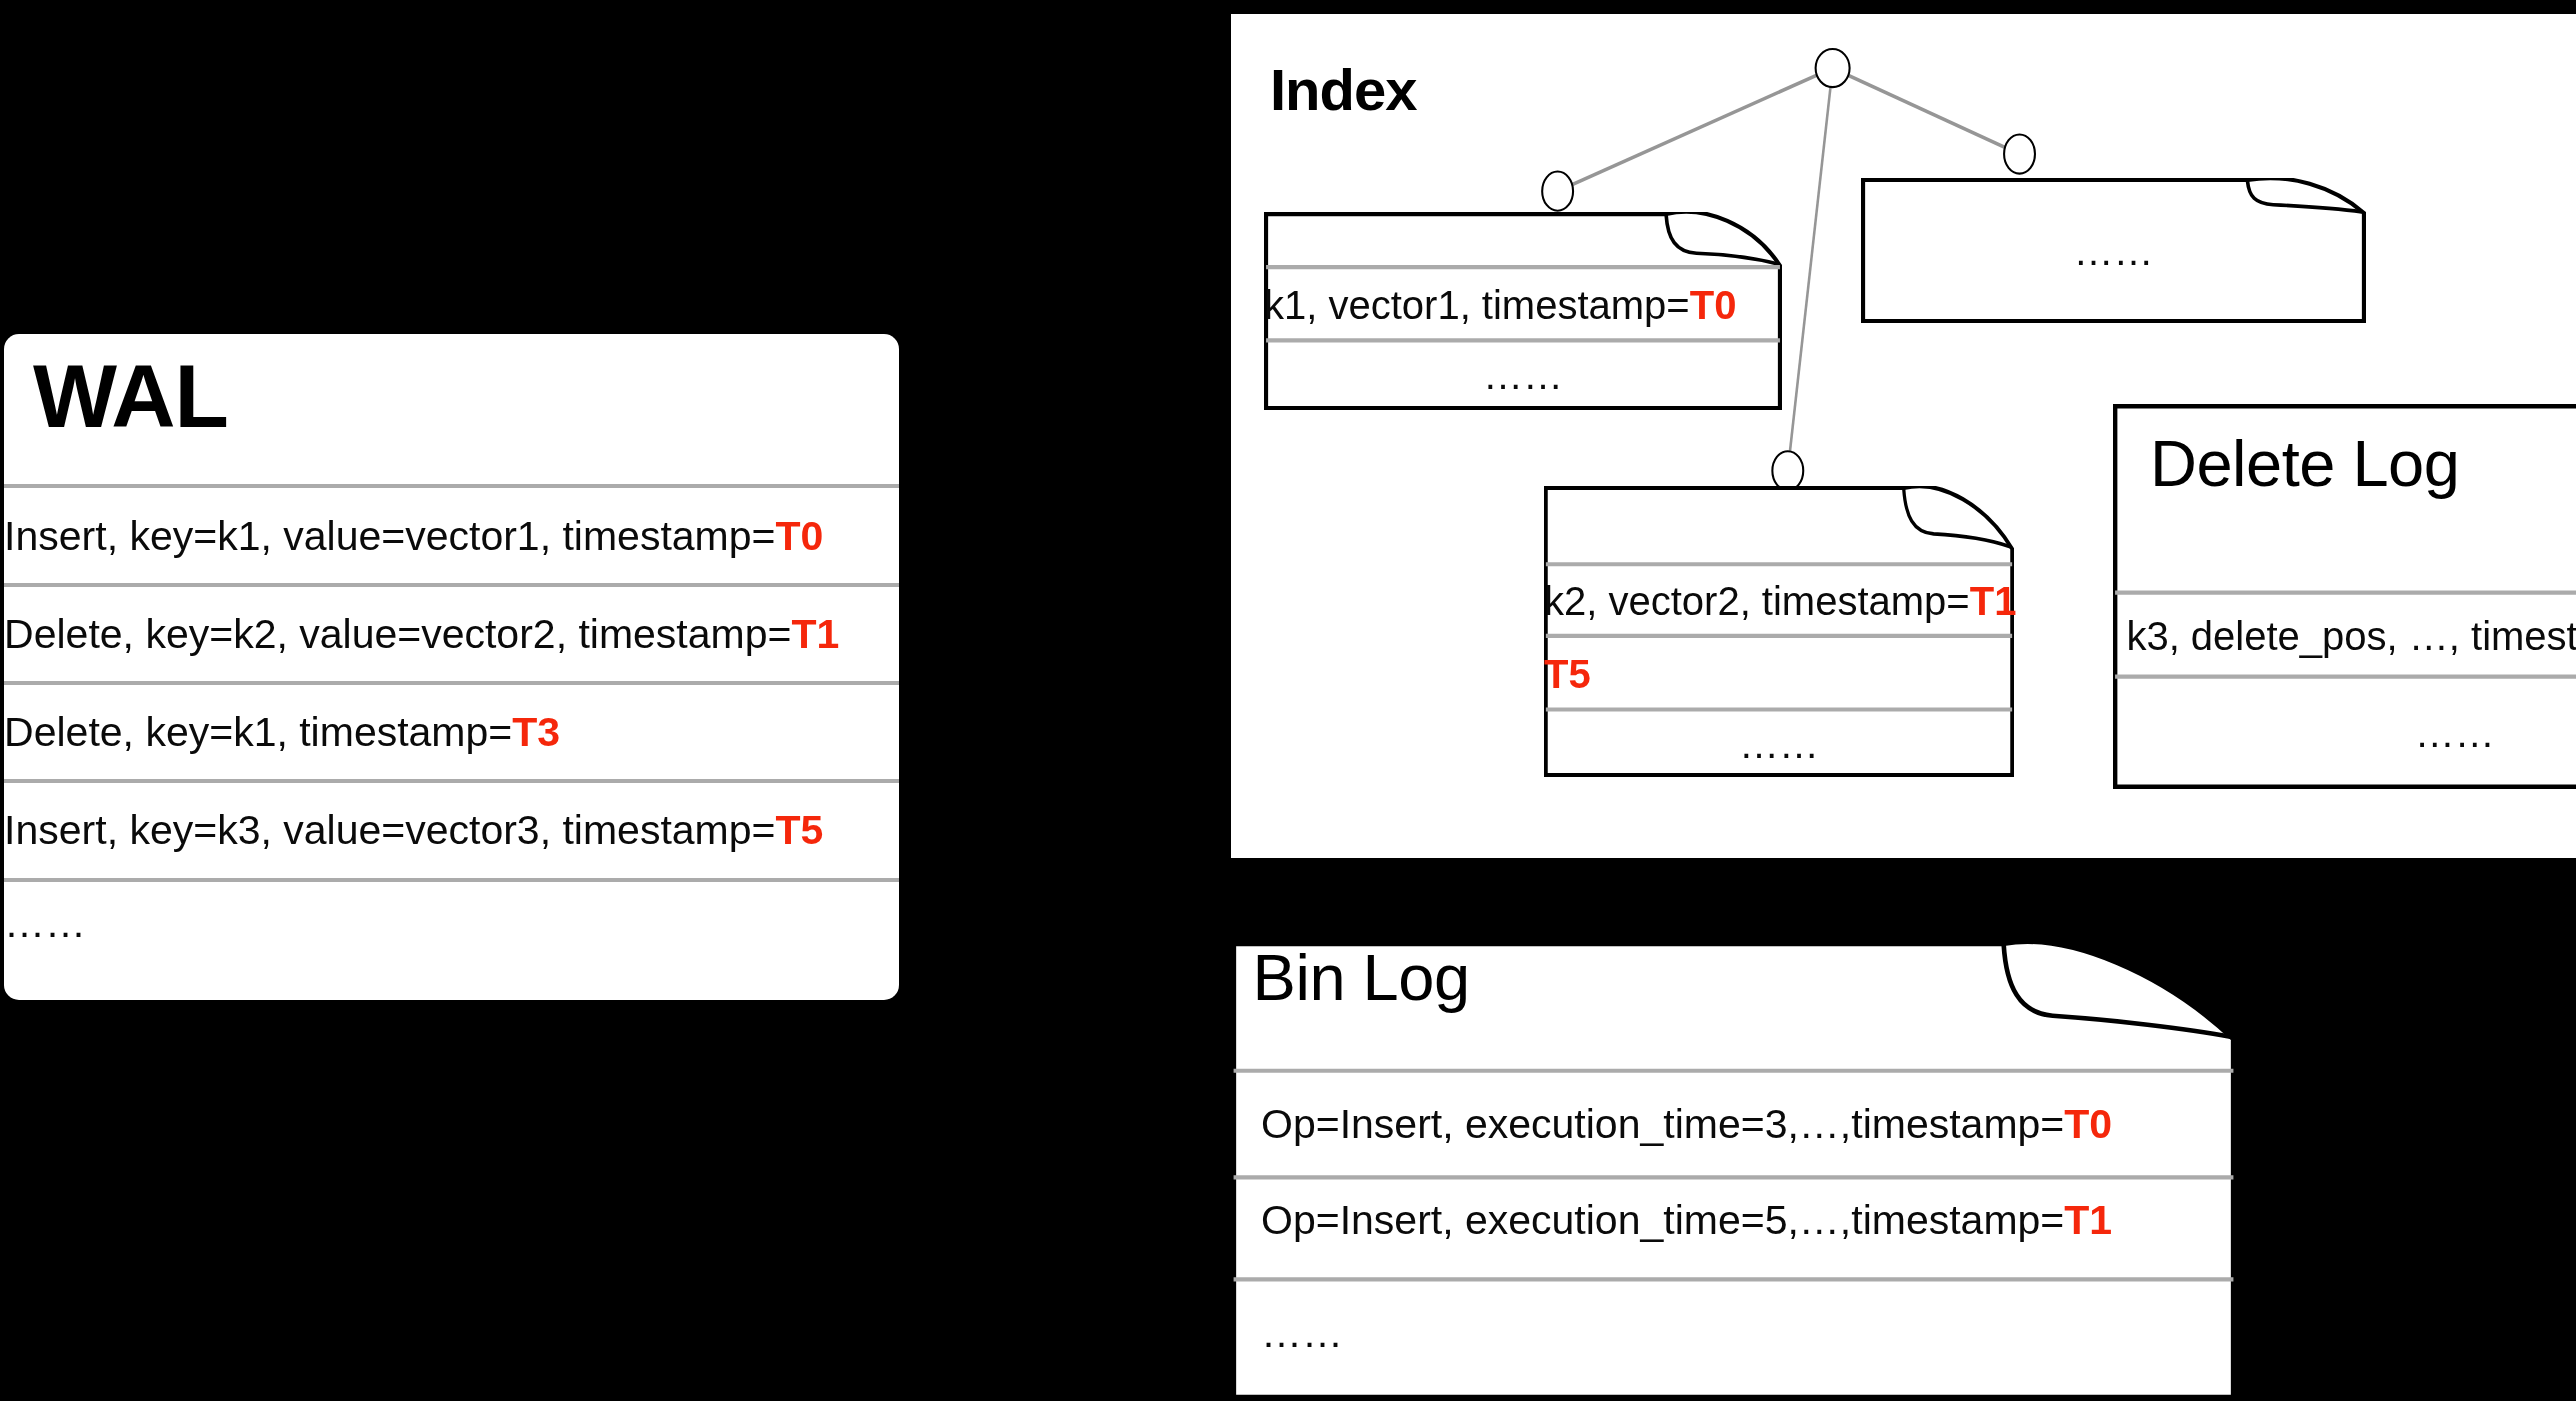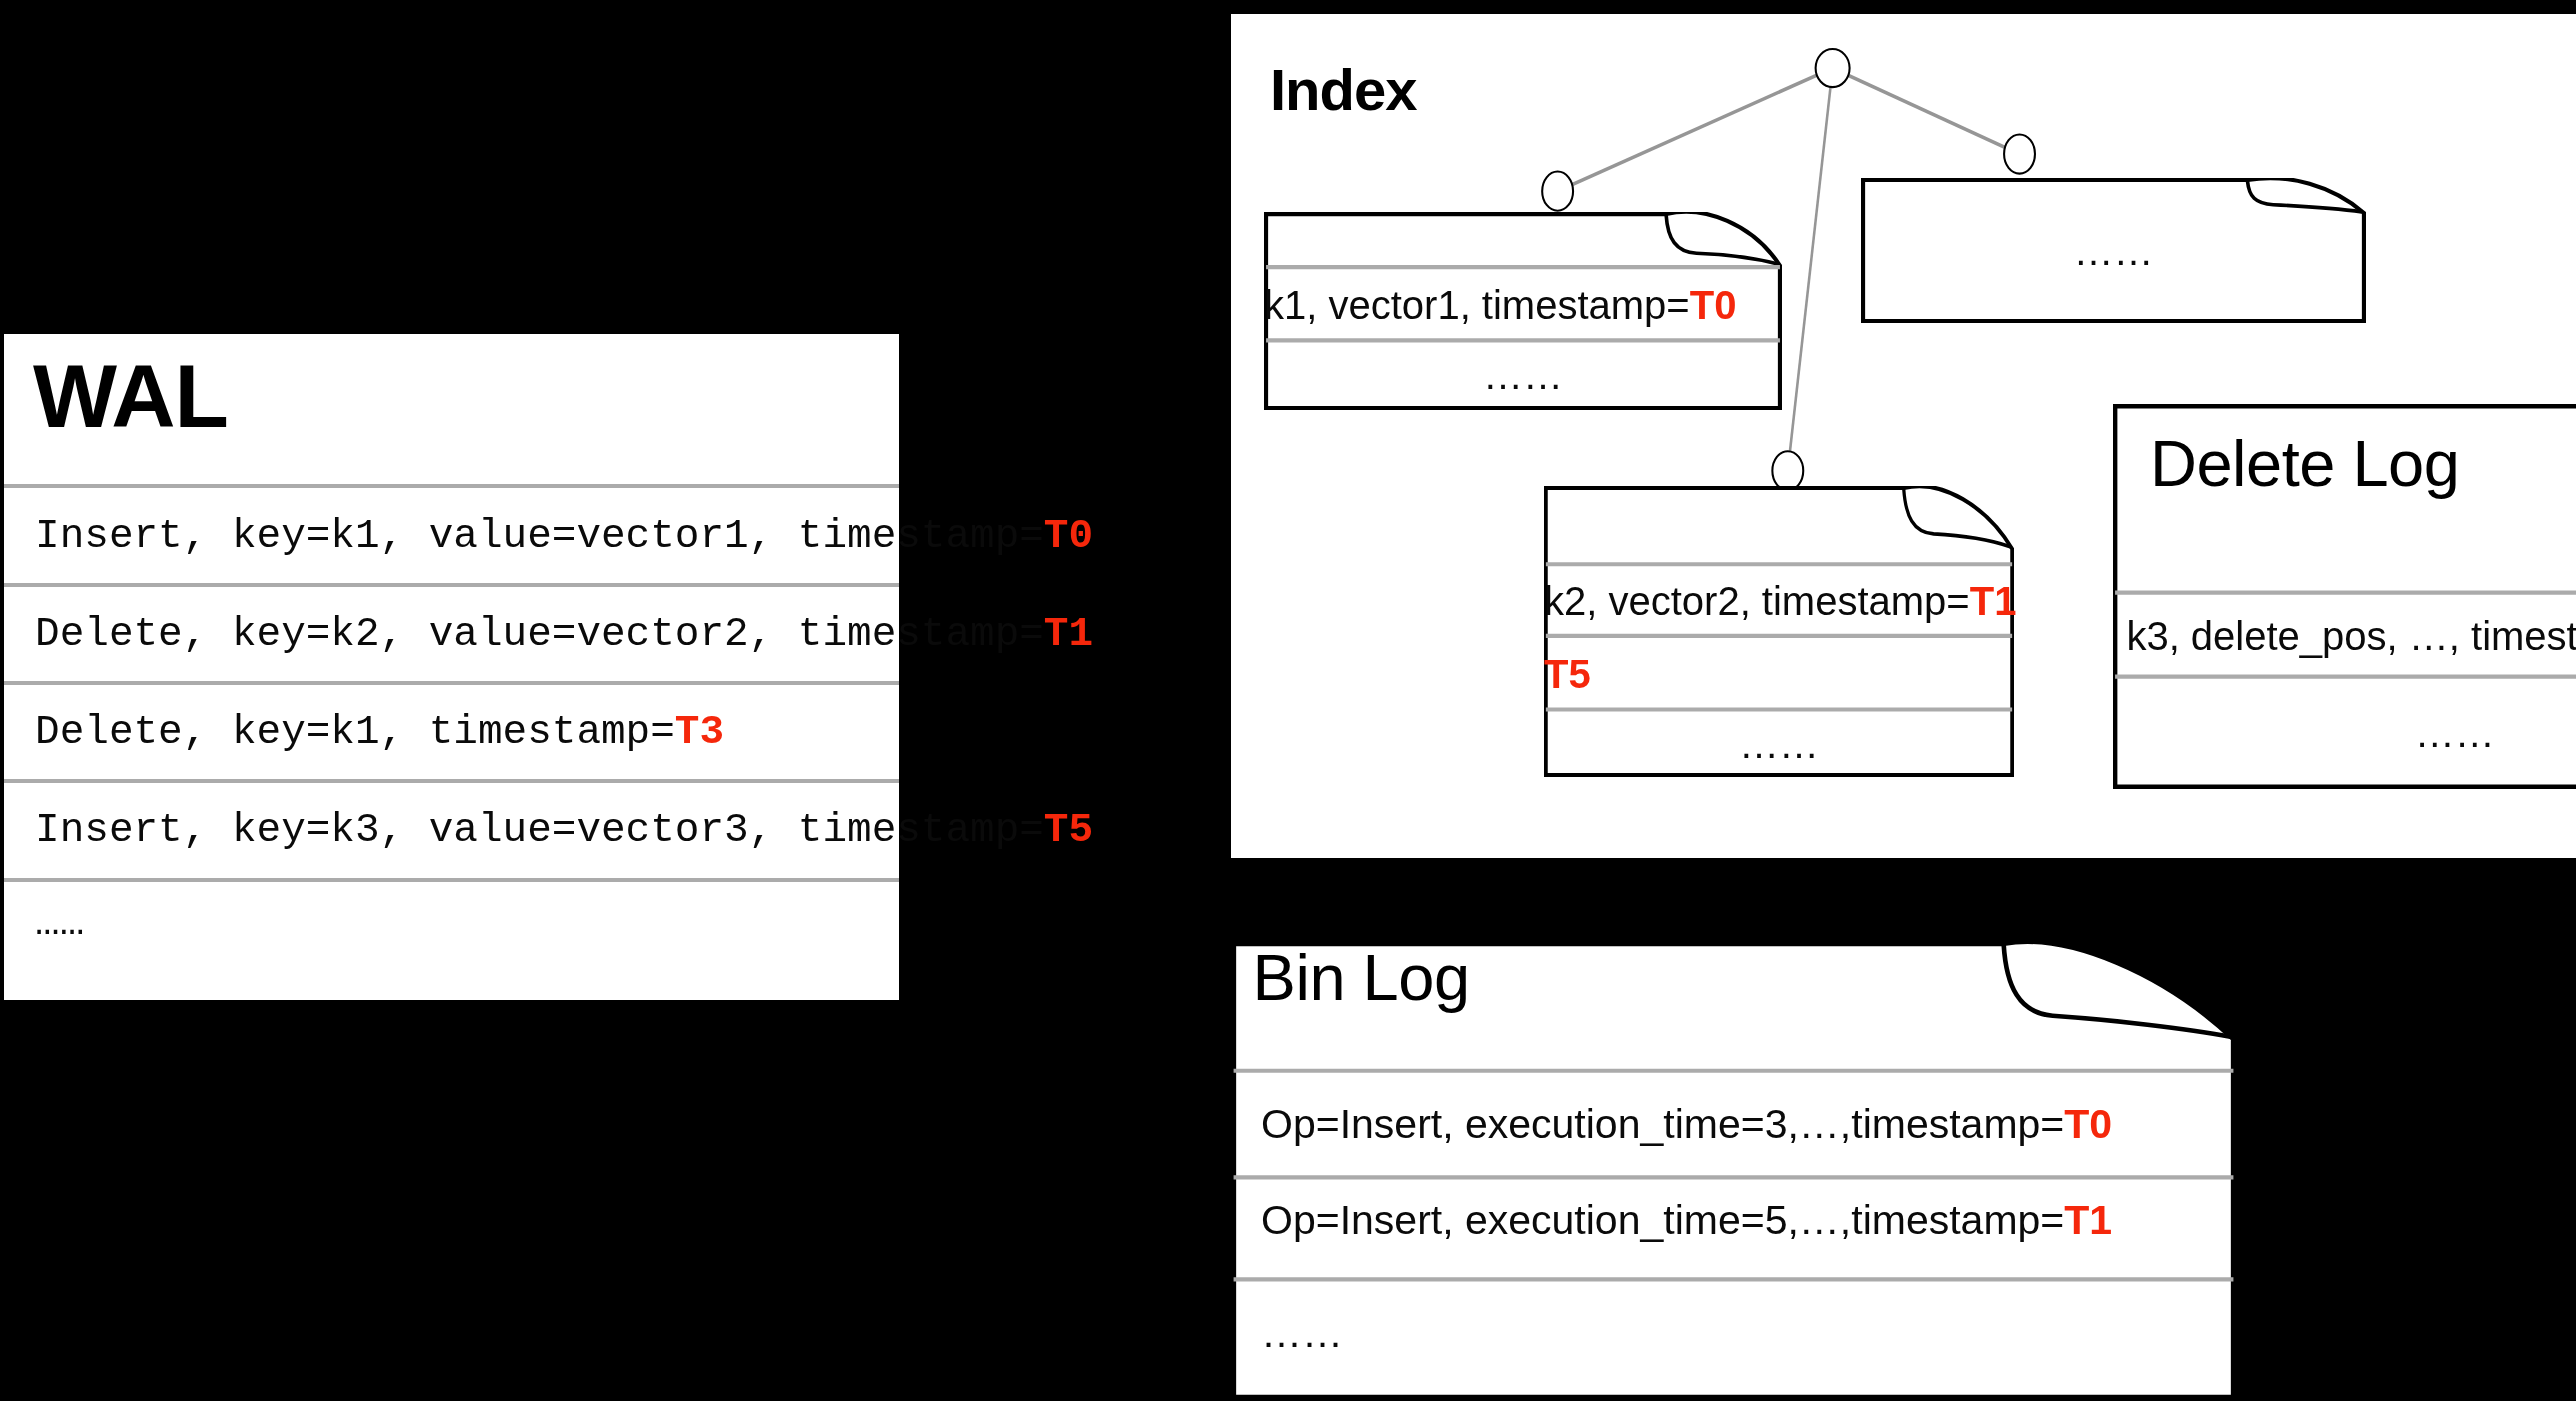--- a/index.html
+++ b/index.html
@@ -12,27 +12,27 @@
   }
   *{margin:0;padding:0;box-sizing:border-box;}
   html,body{background:var(--bg);}
   body{font-family:"Liberation Sans","DejaVu Sans",sans-serif;color:var(--ink);}
   #stage{position:relative;width:2817px;height:1402px;background:var(--bg);overflow:hidden;}
 
   .panel{position:absolute;background:var(--panel);}
   .panel-title{position:absolute;font-weight:700;color:#000;white-space:nowrap;letter-spacing:-1px;}
 
   
-  #wal{left:4.1px;top:334px;width:895px;height:666px;border-radius:0;}
+  #wal{left:4.1px;top:334px;width:895px;height:666px;border-radius:15px;}
   #wal .panel-title{left:29px;top:17.5px;font-size:89px;line-height:89px;}
   .hsep{position:absolute;left:0;width:100%;height:4.1px;background:var(--sep);}
   .trow{position:absolute;left:0;width:100%;display:flex;align-items:center;
         font-size:41px;line-height:1;white-space:nowrap;}
   .trow .ts{font-weight:700;color:var(--accent);}
-  #wal .trow{padding-left:31px;font-family:Liberation Mono, monospace;}
+  #wal .trow{}
 
   
   #index{left:1231px;top:14.4px;width:1575px;height:844px;}
   #index .panel-title{left:39px;top:32px;font-size:58px;line-height:88px;}
   #tree{position:absolute;left:0;top:0;width:1575px;height:844px;}
 
   
   .doc{position:absolute;}
   .doc > svg.outline{position:absolute;left:0;top:0;width:100%;height:100%;}
   .doc .trow{padding-left:0;}

